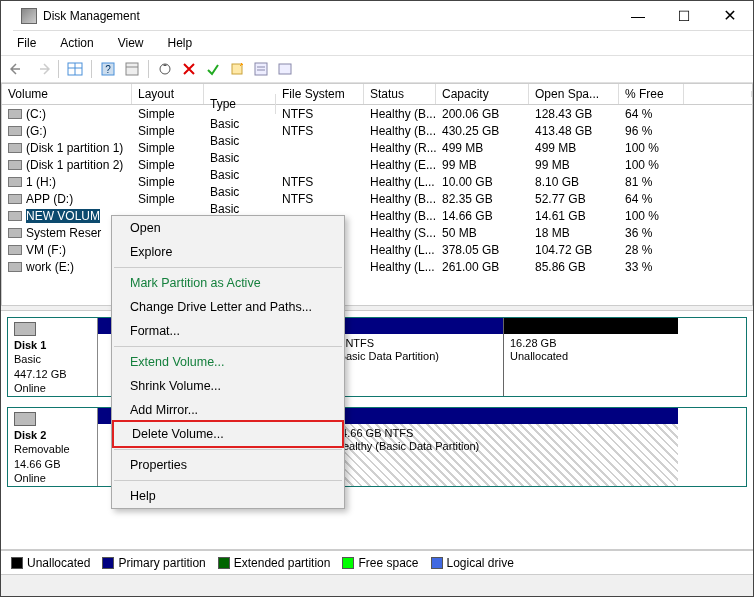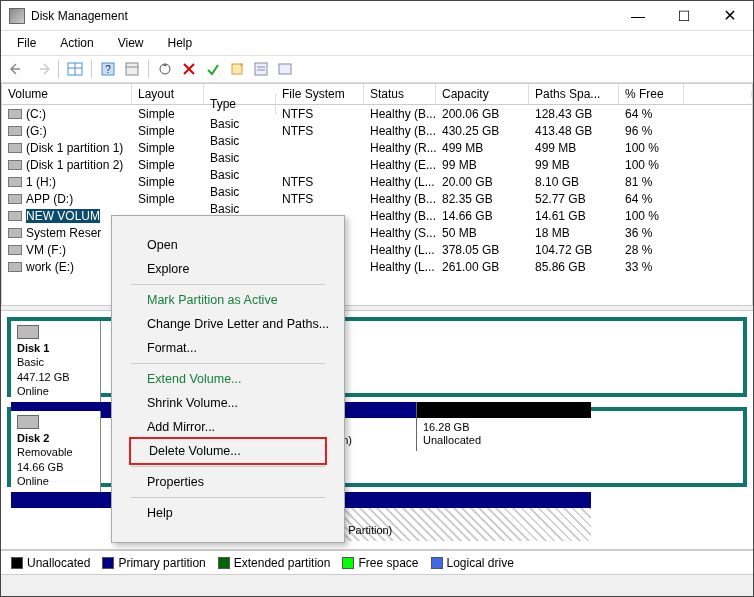--- a/index.html
+++ b/index.html
@@ -19,20 +19,21 @@
     flex-direction: column;
     position: relative;
   }
   
   .titlebar {
     height: 30px;
     display: flex;
     align-items: center;
     padding: 0 0 0 8px;
     border-bottom: 1px solid #ddd;
+    margin-left: 12px;
   }
   .titlebar .app-icon {
     width: 16px; height: 16px; margin-right: 6px;
     background: linear-gradient(135deg,#888,#ccc);
     border:1px solid #666;
   }
   .titlebar .title { flex:1; }
   .win-controls { display:flex; height:100%; }
   .win-controls div {
     width:46px; display:flex; align-items:center; justify-content:center;
@@ -123,24 +124,23 @@
   .splitter { height:6px; background:#f0f0f0; border-top:1px solid #ccc; border-bottom:1px solid #ccc; }
   
   .disk-panel {
     flex:1;
     overflow:auto;
     padding:6px;
     border-bottom:1px solid #ccc;
   }
   .disk-row {
     display:flex;
-    border:4px solid #0f766e;
+    border:1px solid #0f766e;
     margin-bottom:10px;
     height:80px;
-    flex-direction:column;
   }
   .disk-info {
     width:90px;
     border-right:1px solid #888;
     padding:4px 6px;
     background:#fff;
     font-size:11px;
     line-height:1.3;
   }
   .disk-info .icon {
@@ -188,21 +188,21 @@
   }
   
   .context-menu {
     position:absolute;
     left:110px;
     top:214px;
     width:234px;
     background:#f2f2f2;
     border:1px solid #aaa;
     box-shadow:3px 3px 6px rgba(0,0,0,0.25);
-    padding:17px;
+    padding:0;
     font-size:12.5px;
   }
   .context-menu .item {
     padding:5px 10px 5px 18px;
     white-space:nowrap;
   }
   .context-menu .item.disabled { color:#15803d; }
   .context-menu .menu-sep { height:1px; background:#ccc; margin:3px 2px; }
   .red-box {
     border:2px solid #e02020;
@@ -306,21 +306,21 @@
       </div>
   </div>
 
   <div class="table-header">
     <div class="cell c0">Volume</div>
     <div class="cell c1">Layout</div>
     <div class="cell c2">Type</div>
     <div class="cell c3">File System</div>
     <div class="cell c4">Status</div>
     <div class="cell c5">Capacity</div>
-    <div class="cell c6">Paths Spa...</div>
+    <div class="cell c6">Open Spa...</div>
     <div class="cell c7">% Free</div>
     <div class="cell c8"></div>
   </div>
 
   <div class="table-body" id="table-body">
       <div class="table-row">
         <div class="cell c0">
           <span class="vol-icon"></span>
           <span class="vol-text">(C:)</span>
         </div>
@@ -373,21 +373,21 @@
       </div>
       <div class="table-row">
         <div class="cell c0">
           <span class="vol-icon"></span>
           <span class="vol-text">1 (H:)</span>
         </div>
         <div class="cell c1">Simple</div>
         <div class="cell c2">Basic</div>
         <div class="cell c3">NTFS</div>
         <div class="cell c4">Healthy (L...</div>
-        <div class="cell c5">20.00 GB</div>
+        <div class="cell c5">10.00 GB</div>
         <div class="cell c6">8.10 GB</div>
         <div class="cell c7">81 %</div>
       </div>
       <div class="table-row">
         <div class="cell c0">
           <span class="vol-icon"></span>
           <span class="vol-text">APP (D:)</span>
         </div>
         <div class="cell c1">Simple</div>
         <div class="cell c2">Basic</div>

